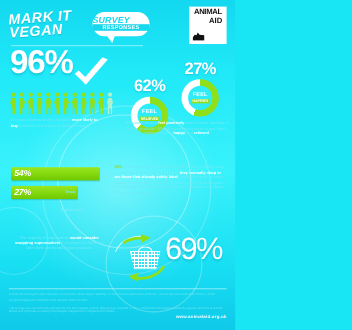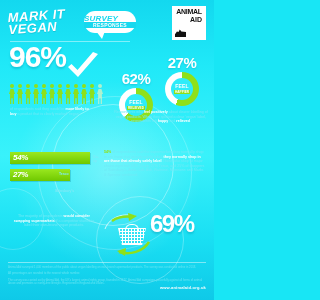--- a/index.html
+++ b/index.html
@@ -123,21 +123,21 @@
   .bk-body{position:absolute;left:0;top:4px;width:26px;height:15px;
     background:repeating-linear-gradient(90deg,#ffffff 0 1px,transparent 1px 3px),
                repeating-linear-gradient(0deg,#ffffff 0 1px,transparent 1px 3px);
     border:1px solid #ffffff;clip-path:polygon(0 0,100% 0,86% 100%,14% 100%);}
   .bk-handle{position:absolute;left:7px;top:0;width:12px;height:7px;border:1px solid #ffffff;
     border-bottom:none;border-radius:6px 6px 0 0;}
   .arrowA{position:absolute;left:104px;top:212px;width:34px;height:18px;}
   .arrowB{position:absolute;left:116px;top:240px;width:34px;height:18px;}
   .pct69{
     position:absolute;left:150px;top:210px;
-    font-size:24px;font-weight:bold;color:#ffffff;letter-spacing:-1.5px;
+    font-size:28px;font-weight:normal;color:#ffffff;letter-spacing:-1.5px;
     text-shadow:0 2px 2px rgba(0,140,165,.35);
   }
   .cap-bot{
     position:absolute;left:12px;top:214px;width:84px;
     font-size:3.6px;line-height:4.6px;color:#6fe9f6;text-align:center;
   }
   .cap-bot b{color:#ffffff;}
 
   .foot-rule{position:absolute;left:8px;top:262px;width:198px;height:1px;background:rgba(255,255,255,.45);}
   .footer{

